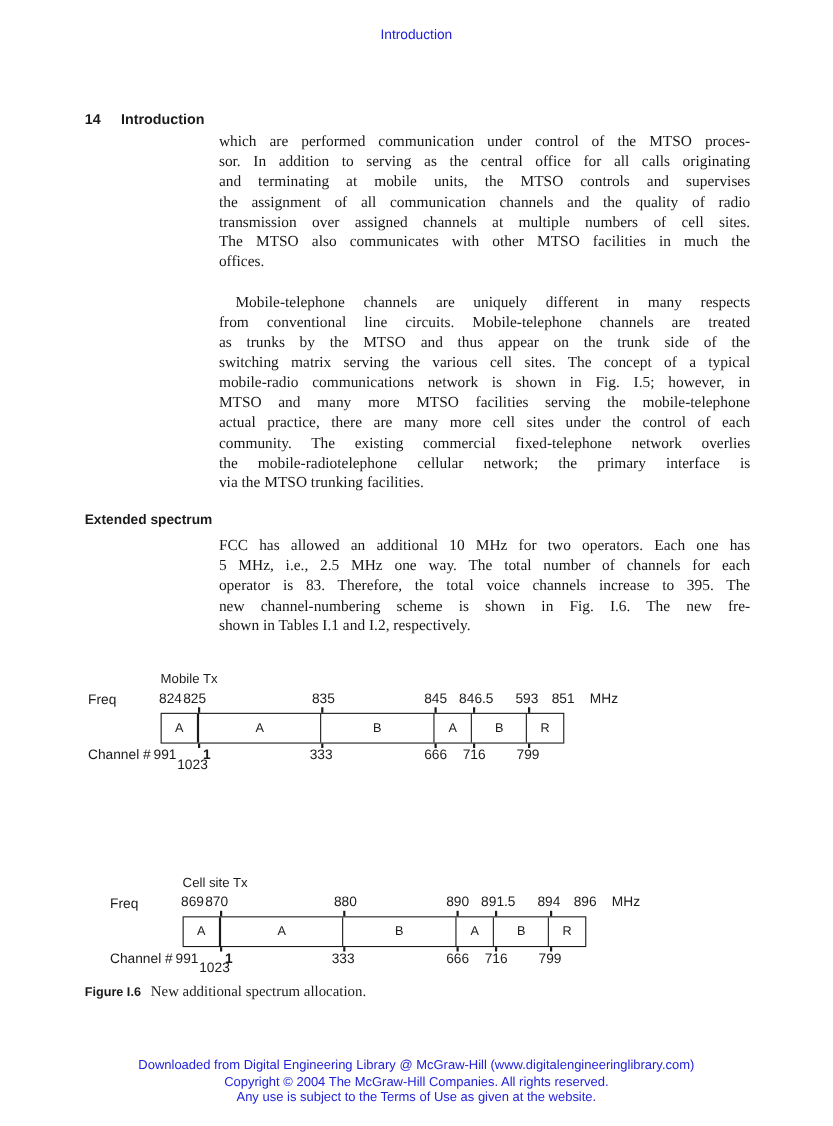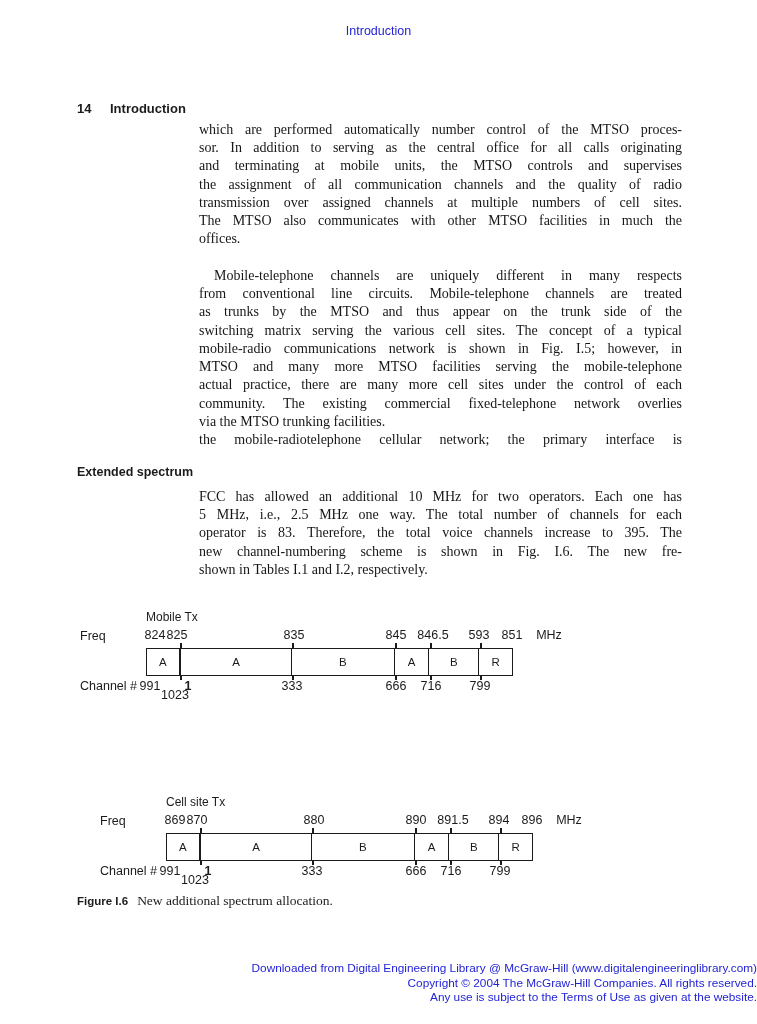--- a/index.html
+++ b/index.html
@@ -47,55 +47,55 @@
   .seg.end { border-right:none; }
   .tick { position:absolute; width:1.5px; background:var(--ink); }
   .tick.up { top:33px; height:5px; }
   .tick.dn { top:66px; height:4px; }
 
   .fig-caption { position:absolute; left:77px; top:893px; font-size:13.5px;
     font-family:"Liberation Serif","DejaVu Serif",serif; }
   .fig-caption .label { font-family:"Liberation Sans",sans-serif; font-weight:bold;
     font-size:11.5px; margin-right:9px; }
 
-  .footer { position:absolute; left:0; top:961px; width:100%; text-align:right;
+  .footer { position:absolute; left:0; top:961px; width:100%; text-align:center;
     color:var(--blue); font-size:11.8px; line-height:14.6px; }
 </style>
 </head>
 <body>
 
 <div class="page">
 
   <div class="running-header">Introduction</div>
 
   <div class="page-head">
     <span class="num">14</span><span>Introduction</span>
   </div>
 
   <div class="textblock bodytext p1">
-    <div class="line">which are performed automatically number control of the MTSO proces-</div>
+    <div class="line">which are performed communication under control of the MTSO proces-</div>
     <div class="line">sor. In addition to serving as the central office for all calls originating</div>
     <div class="line">and terminating at mobile units, the MTSO controls and supervises</div>
     <div class="line">the assignment of all communication channels and the quality of radio</div>
     <div class="line">transmission over assigned channels at multiple numbers of cell sites.</div>
     <div class="line">The MTSO also communicates with other MTSO facilities in much the</div>
     <div class="line last">offices.</div>
   </div>
 
   <div class="textblock bodytext p2">
     <div class="line indent">Mobile-telephone channels are uniquely different in many respects</div>
     <div class="line">from conventional line circuits. Mobile-telephone channels are treated</div>
     <div class="line">as trunks by the MTSO and thus appear on the trunk side of the</div>
     <div class="line">switching matrix serving the various cell sites. The concept of a typical</div>
     <div class="line">mobile-radio communications network is shown in Fig. I.5; however, in</div>
     <div class="line">MTSO and many more MTSO facilities serving the mobile-telephone</div>
     <div class="line">actual practice, there are many more cell sites under the control of each</div>
     <div class="line">community. The existing commercial fixed-telephone network overlies</div>
+    <div class="line">the mobile-radiotelephone cellular network; the primary interface is</div>
     <div class="line last">via the MTSO trunking facilities.</div>
-    <div class="line">the mobile-radiotelephone cellular network; the primary interface is</div>
   </div>
 
   <div class="section-heading">Extended spectrum</div>
 
   <div class="textblock bodytext p3">
     <div class="line">FCC has allowed an additional 10 MHz for two operators. Each one has</div>
     <div class="line">5 MHz, i.e., 2.5 MHz one way. The total number of channels for each</div>
     <div class="line">operator is 83. Therefore, the total voice channels increase to 395. The</div>
     <div class="line">new channel-numbering scheme is shown in Fig. I.6. The new fre-</div>
     <div class="line last">shown in Tables I.1 and I.2, respectively.</div>

